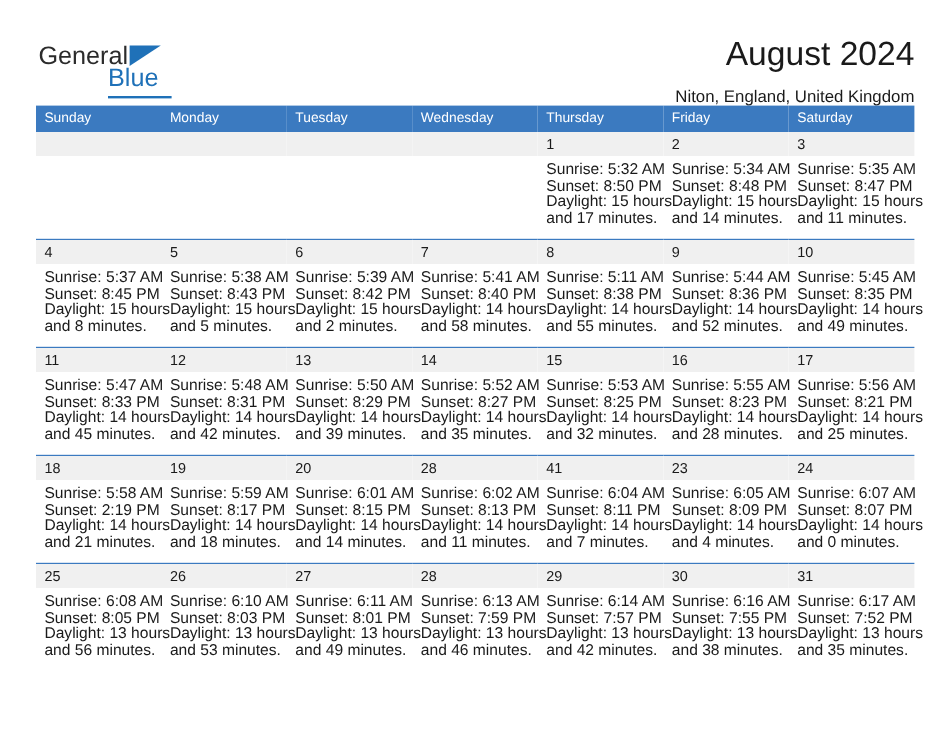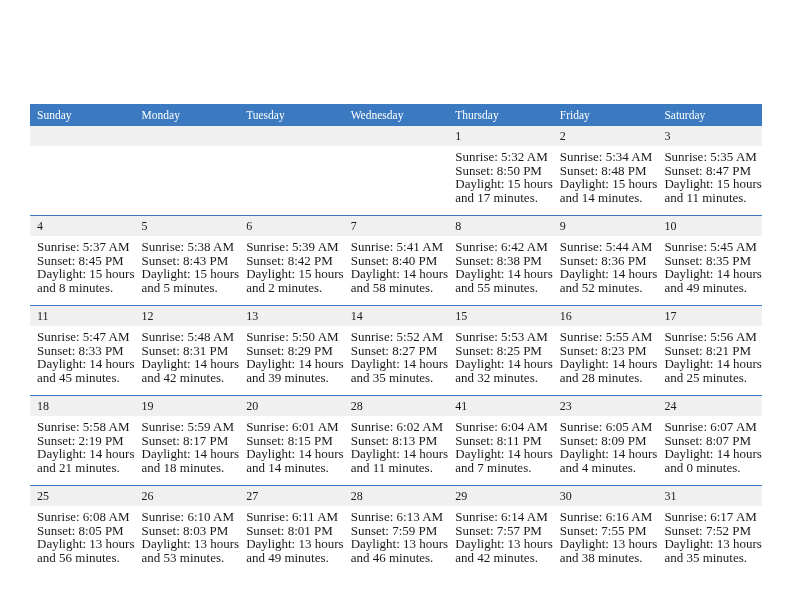--- a/index.html
+++ b/index.html
@@ -88,25 +88,24 @@
     color: #1a1a1a;
     line-height: 20px;
     margin-top: 8px;
     white-space: nowrap;
   }
 
   
   .calendar {
     position: absolute;
     left: 30px;
-    top: 104px;
+    top: 88px;
     width: 732px;
     border-collapse: collapse;
     table-layout: fixed;
-    font-family: Liberation Serif, serif;
   }
   .calendar th {
     background: #3b7ac0;
     color: #ffffff;
     font-size: 11.5px;
     font-weight: normal;
     text-align: left;
     padding: 5px 0 5px 7px;
     height: 12px;
     border: none;
@@ -141,20 +140,35 @@
   }
   td.empty .daynum-band {
     background: #f0f0f0;
   }
 </style>
 </head>
 <body>
 
 <div class="page">
 
+  <div class="header">
+
+    <div class="logo">
+      <div class="logo-row1">General</div>
+      <div class="logo-tri"></div>
+      <div class="logo-row2">Blue</div>
+      <div class="logo-underline"></div>
+    </div>
+
+    <div class="title-block">
+      <div class="cal-title">August 2024</div>
+      <div class="cal-subtitle">Niton, England, United Kingdom</div>
+    </div>
+
+  </div>
 
   <table class="calendar">
     <thead>
       <tr>
         <th>Sunday</th>
         <th>Monday</th>
         <th>Tuesday</th>
         <th>Wednesday</th>
         <th>Thursday</th>
         <th>Friday</th>
@@ -240,21 +254,21 @@
             <div class="cell-body">
               <div>Sunrise: 5:41 AM</div>
               <div>Sunset: 8:40 PM</div>
               <div>Daylight: 14 hours</div>
               <div>and 58 minutes.</div>
             </div>
           </td>
           <td>
             <div class="daynum-band">8</div>
             <div class="cell-body">
-              <div>Sunrise: 6:42 AM</div>
+              <div>Sunrise: 5:11 AM</div>
               <div>Sunset: 8:38 PM</div>
               <div>Daylight: 14 hours</div>
               <div>and 55 minutes.</div>
             </div>
           </td>
           <td>
             <div class="daynum-band">9</div>
             <div class="cell-body">
               <div>Sunrise: 5:44 AM</div>
               <div>Sunset: 8:36 PM</div>

